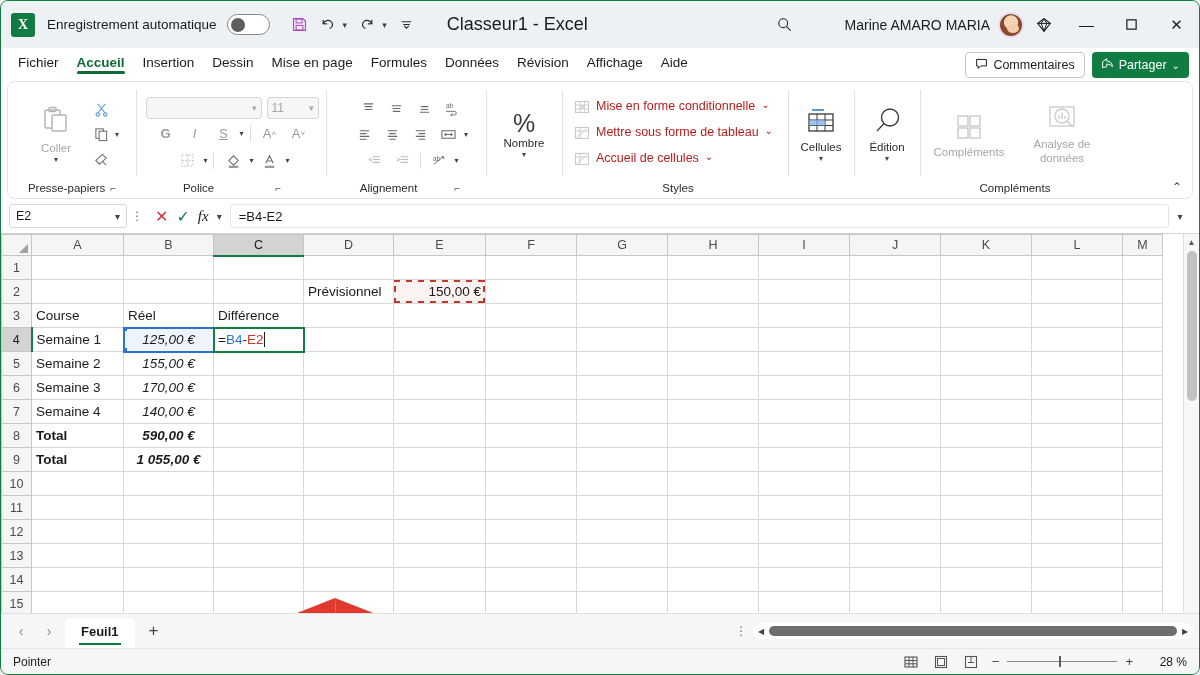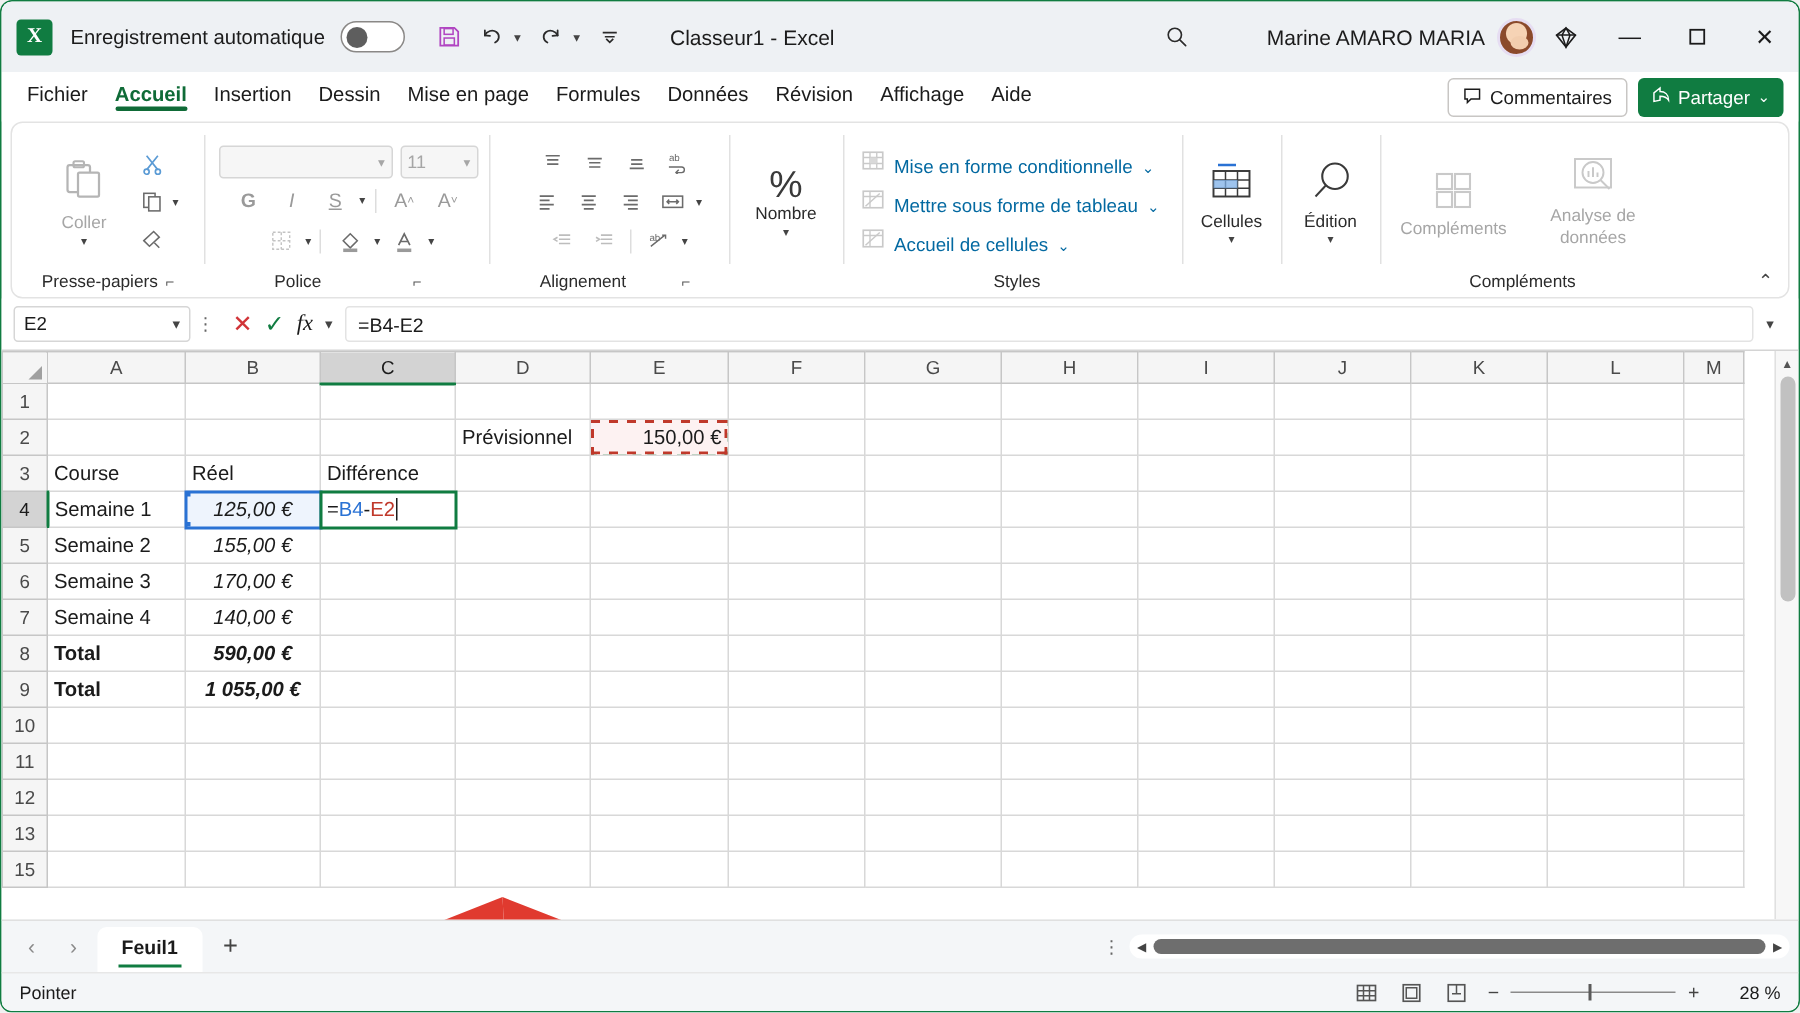--- a/index.html
+++ b/index.html
@@ -45,21 +45,21 @@
     background: #5e5e5e;
   }
   .tb-icon {
     width: 28px; height: 28px; display: flex;
     align-items: center; justify-content: center;
     cursor: pointer; color: #2b2b2b;
   }
   .tb-icon.save { color: #b146c2; }
   .chev { font-size: 9px; color: #444; margin: 0 6px 0 1px; cursor: pointer; }
   .doc-title {
-    font-size: 14px; color: #1b1b1b;
+    font-size: 18px; color: #1b1b1b;
     margin-left: 26px;
   }
   .tb-right {
     position: absolute; right: 0; top: 0; height: 47px;
     display: flex; align-items: center;
   }
   .user-name { font-size: 14px; color: #1b1b1b; margin-right: 8px; }
   .avatar {
     width: 26px; height: 26px; border-radius: 50%;
     background: radial-gradient(circle at 50% 38%, #f6d3b5 0 38%, #8b4a2b 42% 100%);
@@ -154,22 +154,22 @@
     align-items: center; padding: 0 4px; font-size: 12px;
     color: #a6a6a6; justify-content: space-between;
   }
   .fontsize {
     width: 52px; height: 22px; border: 1px solid #d6d6d6;
     border-radius: 3px; background: #f6f6f6; display: flex;
     align-items: center; padding: 0 4px; font-size: 12px;
     color: #a6a6a6; justify-content: space-between;
   }
   .style-row {
-    display: flex; align-items: flex-end; gap: 6px;
-    font-size: 12.5px; color: #0369a1; padding: 2px 6px;
+    display: flex; align-items: flex-start; gap: 6px;
+    font-size: 12.5px; color: #b91c1c; padding: 2px 6px;
     cursor: pointer; white-space: nowrap;
   }
   .collapse-ribbon {
     position: absolute; right: 10px; bottom: 4px;
     font-size: 12px; color: #444; cursor: pointer;
   }
 
   
   .formulabar {
     height: 34px; flex: 0 0 34px;
@@ -991,20 +991,36 @@
               <td></td>
             <td></td>
               <td></td>
             <td></td>
               <td></td>
             <td></td>
               <td></td>
             <td></td>
           </tr>
           <tr>
+            <th class="rowhdr">14</th>
+            <td></td>
+              <td></td>
+            <td></td>
+              <td></td>
+            <td></td>
+              <td></td>
+            <td></td>
+              <td></td>
+            <td></td>
+              <td></td>
+            <td></td>
+              <td></td>
+            <td></td>
+          </tr>
+          <tr>
             <th class="rowhdr">15</th>
             <td></td>
               <td></td>
             <td></td>
               <td></td>
             <td></td>
               <td></td>
             <td></td>
               <td></td>
             <td></td>

